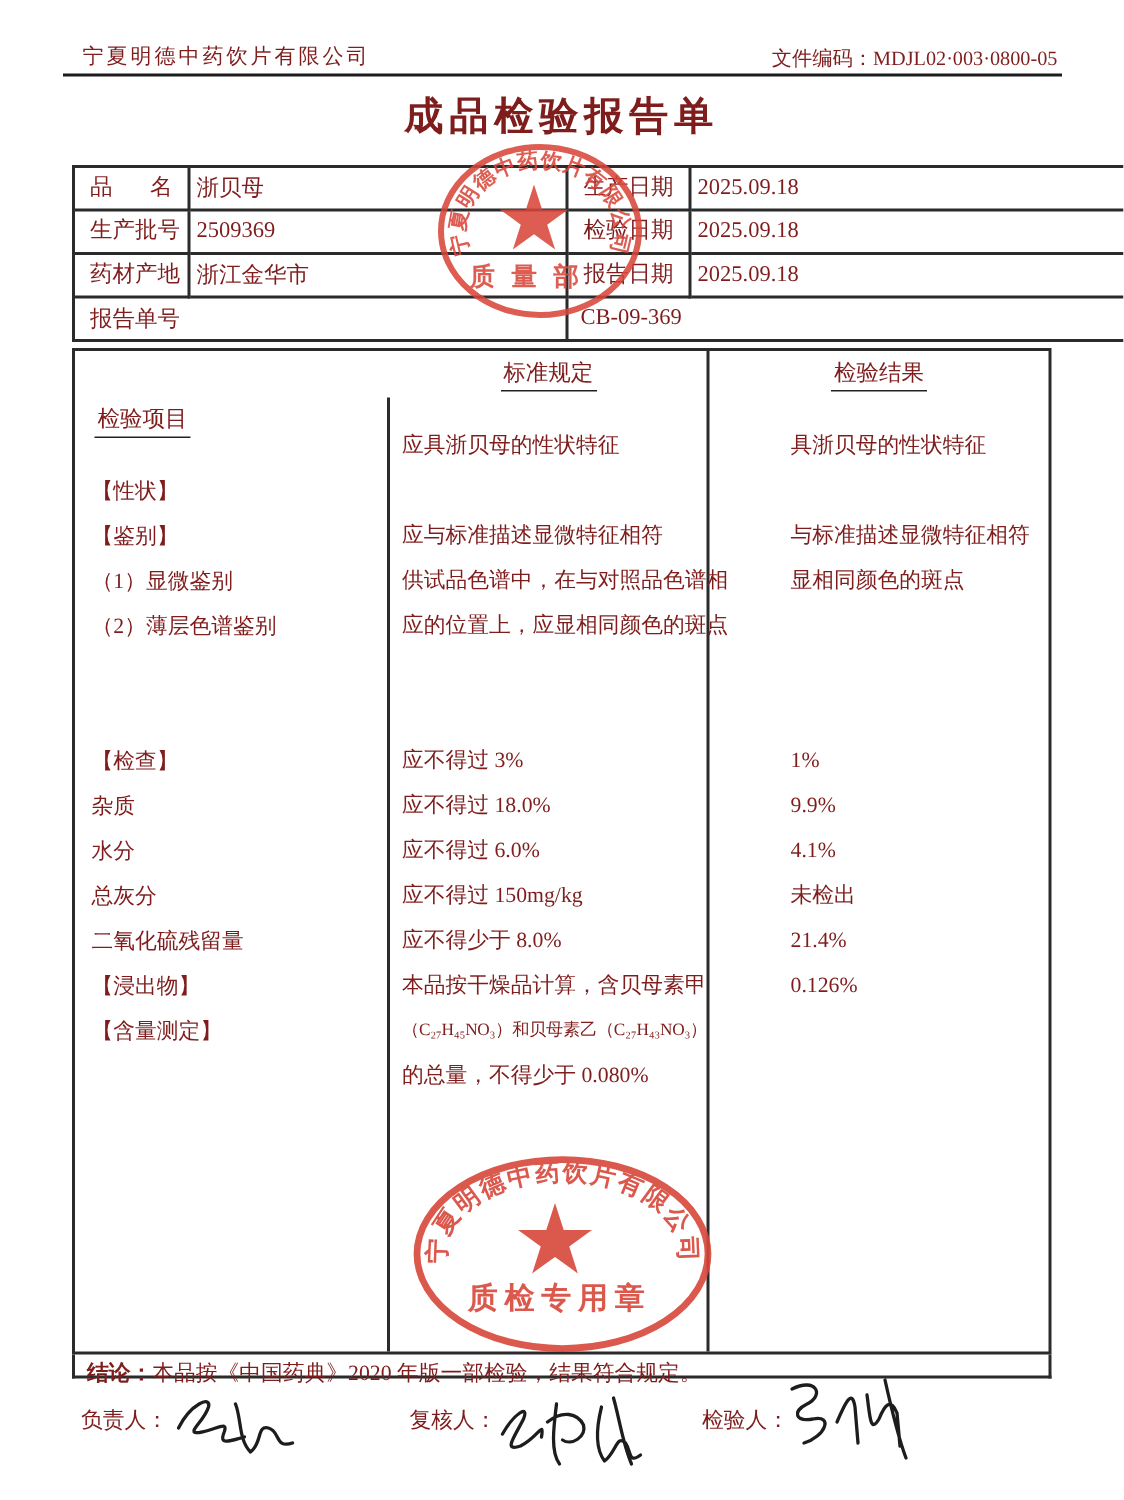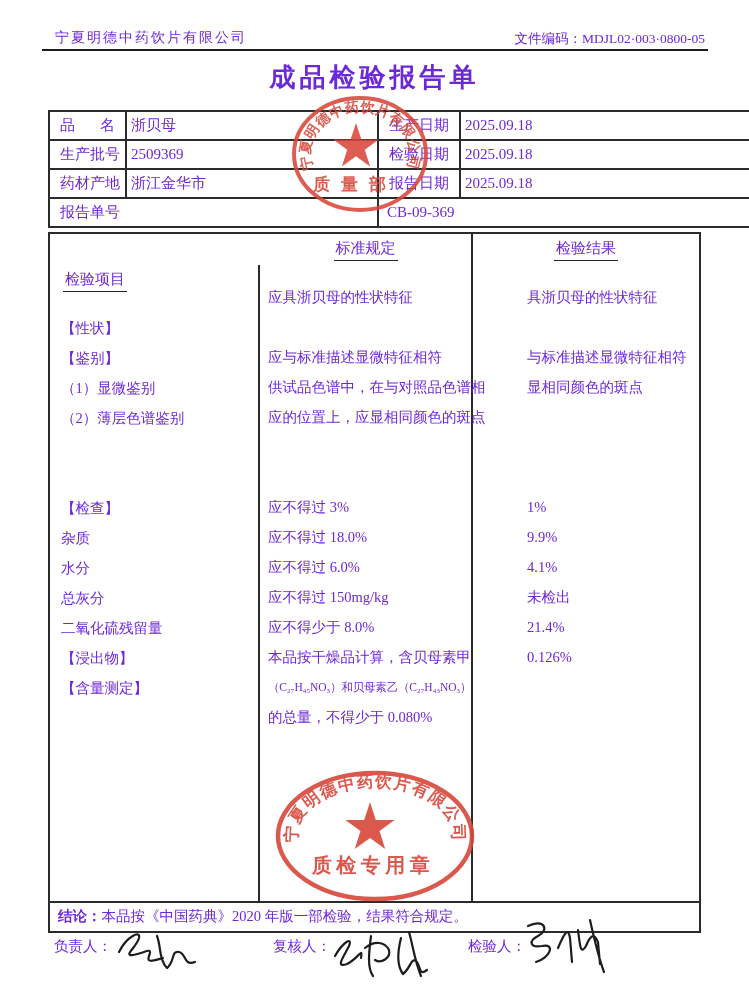--- a/index.html
+++ b/index.html
@@ -1,18 +1,18 @@
 <!DOCTYPE html>
 <html><head>
 <meta charset="utf-8">
 <style>
   html,body { margin:0; padding:0; background:#ffffff; }
   .page {
     position:relative; width:749px; height:1000px; background:#ffffff;
-    font-family:"Liberation Serif","DejaVu Serif",serif; color:#6d28d9;
+    font-family:"Liberation Serif","DejaVu Serif",serif; color:#7f1d1d;
     overflow:hidden;
   }
   
   .hdr-company { position:absolute; left:55px; top:29px; font-size:14px; letter-spacing:2px; }
   .hdr-code    { position:absolute; right:44px; top:30px; font-size:13.5px;text-align:right; }
   .hdr-rule    { position:absolute; left:42px; right:41px; top:49px; border-top:2px solid #1c1c1c; }
   .doc-title   { position:absolute; left:0; right:0; top:60px; text-align:center;
                  font-size:26px; font-weight:bold; letter-spacing:4px; }
   
   .info-table {
@@ -42,21 +42,21 @@
   .mcol2 .mhead, .mcol3 .mhead { justify-content:center; }
   .mhead span { border-bottom:1.5px solid #222; padding:1px 2px 2px; }
   .mlines { margin-top:18px; }
   .ml { height:30px; line-height:30px; white-space:nowrap; font-size:14.5px; }
   .mcol1 .ml { padding-left:11px; }
   .mcol2 .ml { padding-left:8px; }
   .mcol3 .ml { padding-left:12px;margin-left:42px; }
   .ml.sm { font-size:11.5px; letter-spacing:-0.2px; }
   
   .conclusion {
-    position:absolute; left:48px; top:903px; width:653px; height:30px;
+    position:absolute; left:48px; top:903px; width:653px; height:16px;
     box-sizing:border-box; border:2px solid #2b2b2b; border-top:none;
     line-height:26px; padding-left:8px; font-size:14.5px; white-space:nowrap;
   }
   .conclusion .clab { font-weight:bold; }
   
   .signers { position:absolute; left:48px; top:937px; width:653px; height:22px; font-size:14.5px; }
   .signers .slab { position:absolute; white-space:nowrap; }
   .slab.s1 { left:6px; } .slab.s2 { left:225px; } .slab.s3 { left:420px; }
   .sig { position:absolute; }
   .sig path { fill:none; stroke:#1d1d1d; stroke-width:2.2; stroke-linecap:round; stroke-linejoin:round; }

